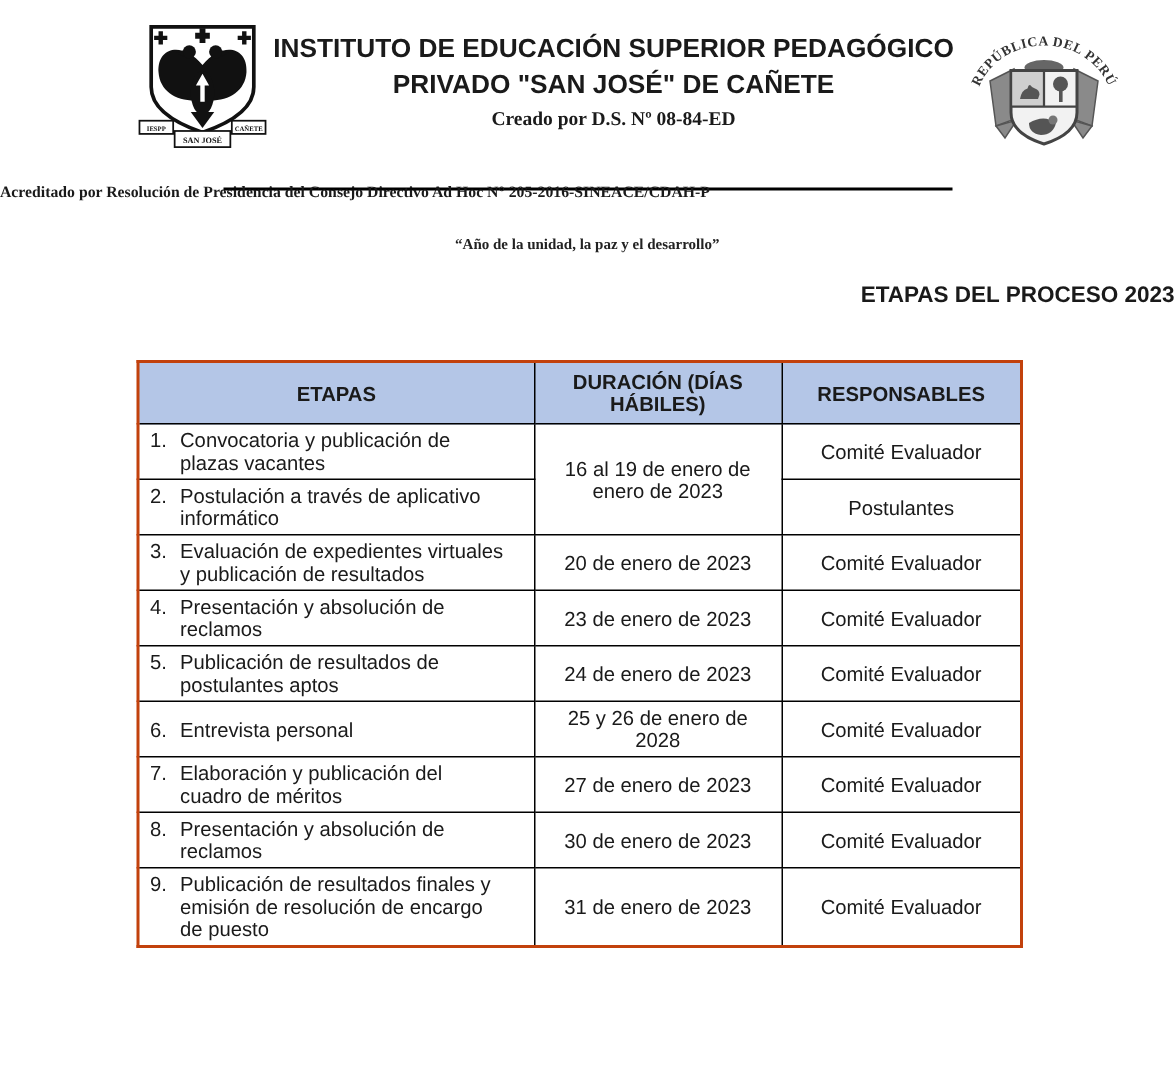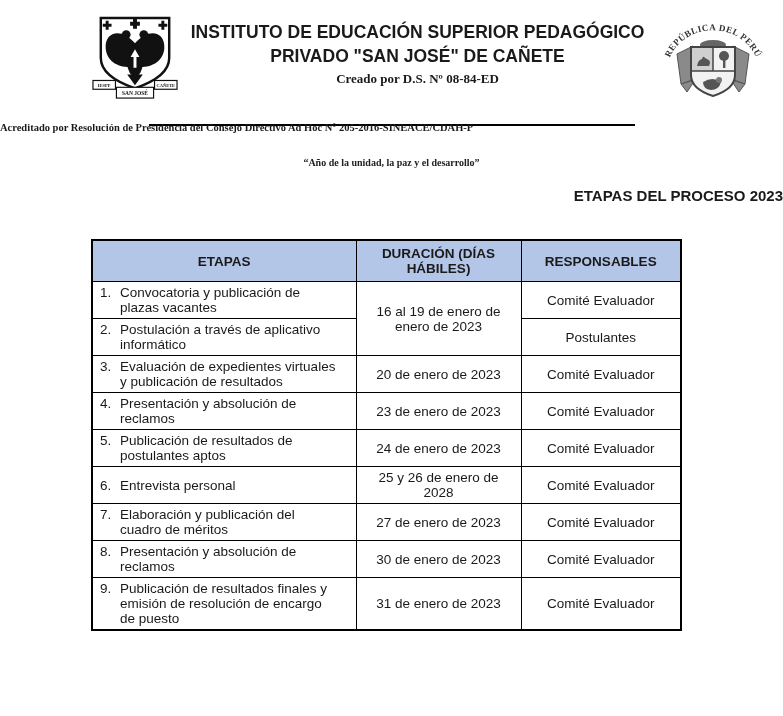--- a/index.html
+++ b/index.html
@@ -1,42 +1,42 @@
 <!DOCTYPE html>
 <html><head>
 <meta charset="utf-8">
 <style>
   html,body{margin:0;padding:0;background:#fff;}
   .page{
     position:relative;width:783px;height:716px;background:#fff;overflow:hidden;
     font-family:"Liberation Sans",sans-serif;color:#1a1a1a;
   }
   
-  .letterhead{display:flex;align-items:flex-start;padding:12px 14px 0 92px;}
+  .letterhead{display:flex;align-items:flex-start;padding:12px 31px 0 92px;}
   .crest-left{width:86px;flex:0 0 86px;}
   .crest-right{width:112px;flex:0 0 112px;margin-top:2px;}
   .head-center{flex:1;text-align:center;padding-top:8px;}
   .inst-line{font-weight:700;font-size:17.5px;line-height:24px;white-space:nowrap;}
   .created{font-family:"Liberation Serif",serif;font-weight:700;font-size:13px;margin-top:3px;text-align:center;}
   .accred-rule{width:486px;margin:6px auto 0 auto;border-top:2px solid #000;height:0;}
   .accred{
     text-align:left;font-family:"Liberation Serif",serif;font-weight:700;
     font-size:10.5px;margin-top:-4px;white-space:nowrap;
   }
   
   .motto{
     text-align:center;margin-top:24px;
     font-family:"Liberation Serif",serif;font-weight:700;font-size:10px;color:#222;
   }
   .title1{text-align:center;margin-top:40px;font-weight:700;font-size:14.5px;}
   .title2{text-align:right;margin-top:19px;font-weight:700;font-size:15px;}
   
   table.etapas{
     border-collapse:collapse;margin:35px 0 0 91px;width:589px;table-layout:fixed;
-    border:2px solid #000000;font-size:13.5px;
+    border:2px solid #c2410c;font-size:13.5px;
   }
   table.etapas th,table.etapas td{border:1px solid #000;}
   col.c1{width:264px;} col.c2{width:165px;} col.c3{width:160px;}
   th.hdr{
     background:#B4C6E7;font-weight:700;font-size:13.5px;line-height:15px;
     text-align:center;vertical-align:middle;padding:5px 4px;
   }
   td.etapa{vertical-align:middle;padding:3px 4px 3px 7px;line-height:15px;}
   .etapa-inner{display:flex;}
   .etapa-num{flex:0 0 20px;}

